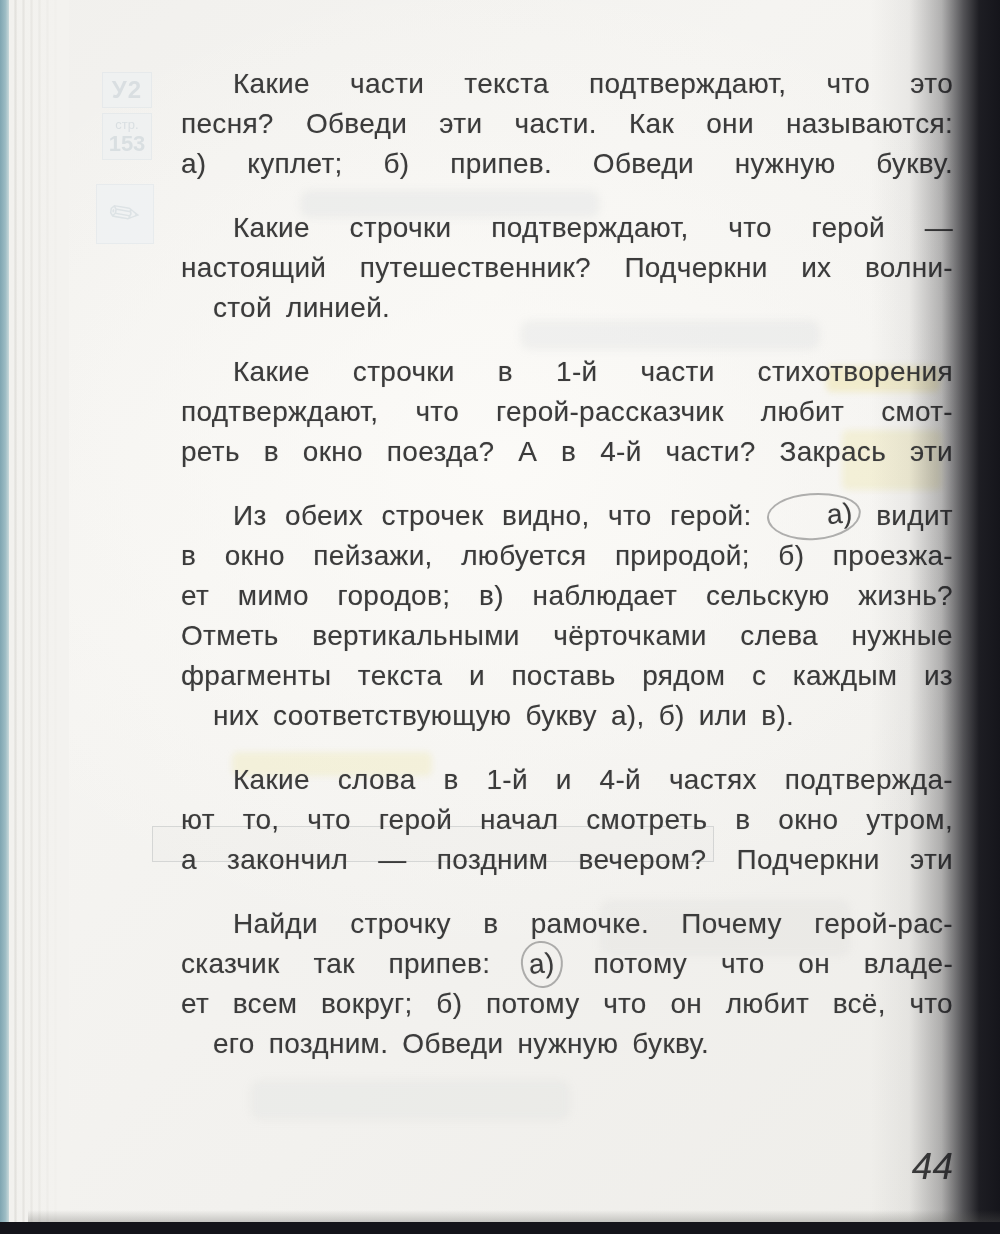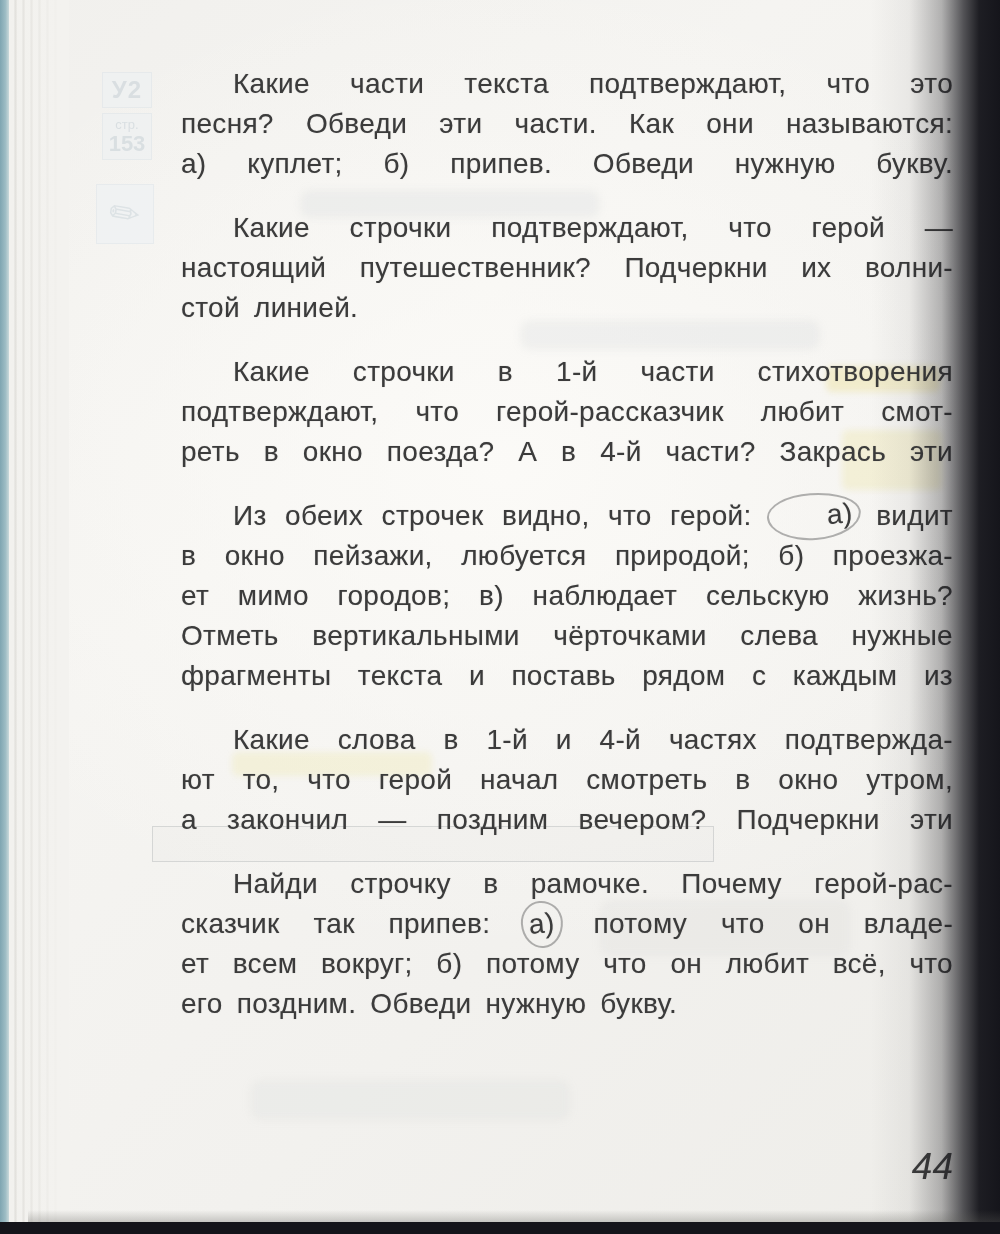--- a/index.html
+++ b/index.html
@@ -66,21 +66,21 @@
   
   .text-block {
     position:absolute; left:181px; top:64px; width:772px;
     font-size:28px; line-height:40px; color:#3b3b3b;
     letter-spacing:0.3px; word-spacing:6px;
     text-shadow:0 0 1px rgba(70,70,70,0.35);
   }
   .paragraph { margin:0 0 24px 0; }
   .line { text-align:justify; text-align-last:justify; }
   .line.indent { text-indent:52px; }
-  .line.last { text-align-last:left; }
+  .line.last { text-align-last:left;margin-left:32px; }
   .circled {
     display:inline-block; padding:1px 6px 2px 6px; margin:-4px -3px;
     border:2px solid rgba(115,115,115,0.55);
     border-radius:48% 52% 50% 50% / 46% 46% 54% 54%;
     transform:rotate(-4deg);
   }
   .page-number {
     position:absolute; top:1146px; left:181px; width:772px;
     text-align:right; font-size:37px; color:#3d3d3d;
     text-shadow:0 0 1px rgba(70,70,70,0.3);
@@ -138,20 +138,21 @@
         <div class="line indent">Какие строчки в 1-й части стихотворения</div>
         <div class="line">подтверждают, что герой-рассказчик любит смот-</div>
         <div class="line">реть в окно поезда? А в 4-й части? Закрась эти</div>
       </div>
       <div class="paragraph">
         <div class="line indent"><span>Из обеих строчек видно, что герой: </span><span class="circled">а)</span><span> видит</span></div>
         <div class="line">в окно пейзажи, любуется природой; б) проезжа-</div>
         <div class="line">ет мимо городов; в) наблюдает сельскую жизнь?</div>
         <div class="line">Отметь вертикальными чёрточками слева нужные</div>
         <div class="line">фрагменты текста и поставь рядом с каждым из</div>
+        <div class="line last">них соответствующую букву а), б) или в).</div>
       </div>
       <div class="paragraph">
         <div class="line indent">Какие слова в 1-й и 4-й частях подтвержда-</div>
         <div class="line">ют то, что герой начал смотреть в окно утром,</div>
         <div class="line">а закончил — поздним вечером? Подчеркни эти</div>
       </div>
       <div class="paragraph">
         <div class="line indent">Найди строчку в рамочке. Почему герой-рас-</div>
         <div class="line"><span>сказчик так припев: </span><span class="circled">а)</span><span> потому что он владе-</span></div>
         <div class="line">ет всем вокруг; б) потому что он любит всё, что</div>

